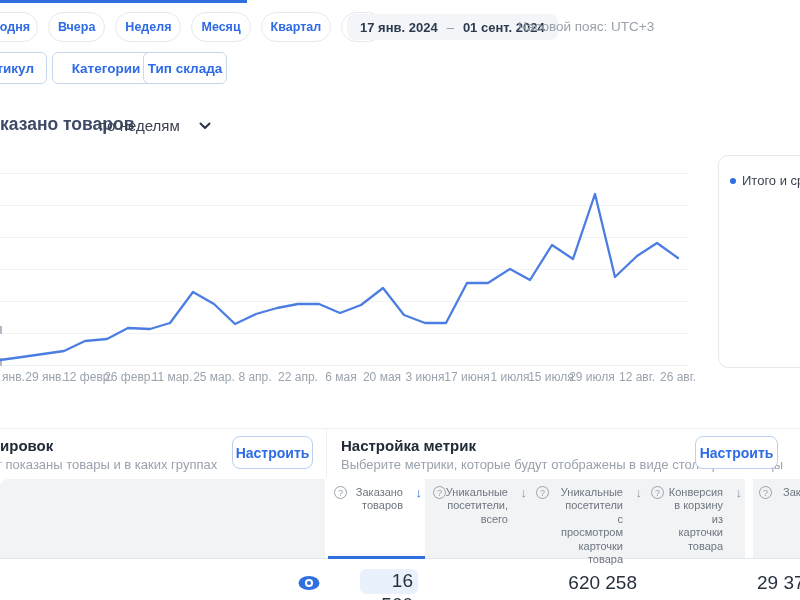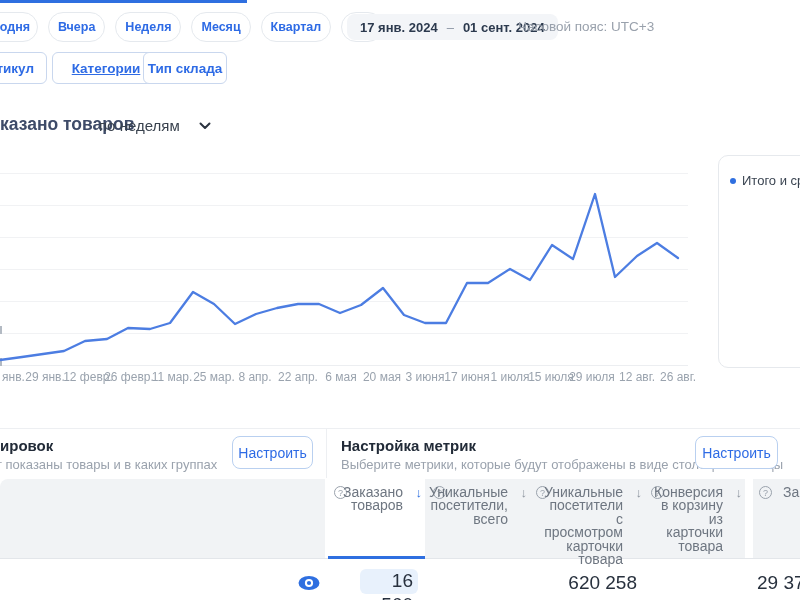--- a/index.html
+++ b/index.html
@@ -44,35 +44,35 @@
   .legend-item{position:absolute;left:11px;top:17px;display:flex;align-items:center;gap:6px;
         font-size:13px;color:#3a4451;white-space:nowrap;overflow:hidden;width:135px;}
   .legend-dot{width:6px;height:6px;border-radius:50%;background:#2f6fe0;flex:0 0 auto;}
 
   .hdiv{position:absolute;left:0;top:428px;width:800px;height:1px;background:#edeff2;}
   .vdiv{position:absolute;left:326px;top:428px;width:1px;height:50px;background:#edeff2;}
 
   .cfg-title{position:absolute;font-size:15px;font-weight:700;color:#222b38;white-space:nowrap;}
   .cfg-sub{position:absolute;font-size:13px;color:#9aa2ad;white-space:nowrap;}
   .cfg-btn{position:absolute;top:436px;height:33px;border:1px solid #b9d0f0;border-radius:8px;
-        background:#fff;color:#2e6be5;font-size:14px;font-weight:400;display:flex;align-items:center;
+        background:#fff;color:#2e6be5;font-size:14px;font-weight:700;display:flex;align-items:center;
         justify-content:center;box-sizing:border-box;cursor:pointer;}
 
   
   .thead-bg{position:absolute;left:0;top:479px;width:800px;height:80px;background:#f1f3f5;border-radius:8px 0 0 0;}
   .thead-gap{position:absolute;top:479px;height:80px;background:#fff;}
   .thead-line{position:absolute;left:0;top:558px;width:800px;height:1px;background:#e3e6ea;}
   .sort-bar{position:absolute;left:328px;top:556px;width:97px;height:3px;background:#2f6fe0;}
 
   .hcell{position:absolute;top:479px;height:80px;}
   .q{position:absolute;left:6px;top:7px;width:13px;height:13px;border:1px solid #9aa2ac;border-radius:50%;
      color:#9aa2ac;font-size:9px;line-height:13px;text-align:center;box-sizing:border-box;}
   .arr{position:absolute;right:3px;top:6px;font-size:13px;color:#8d959f;font-weight:700;}
   .arr.blue{color:#2f6fe0;}
-  .ht{position:absolute;right:22px;top:7px;font-size:14px;line-height:13.4px;color:#6e7681;
+  .ht{position:absolute;right:22px;top:7px;font-size:11px;line-height:13.4px;color:#6e7681;
       text-align:right;white-space:pre-line;}
   .ht.left{left:30px;right:auto;text-align:left;}
 
   
   .val{position:absolute;top:571px;height:24px;line-height:24px;font-size:19px;color:#28313e;
        text-align:right;}
   .val-hl{position:absolute;left:360px;top:569px;width:58px;height:25px;background:#e8f1fc;border-radius:6px;}
   .val-hl .val{position:absolute;right:5px;top:0;left:auto;}
   .eye{position:absolute;left:298px;top:575px;cursor:pointer;}
 </style>
@@ -107,21 +107,21 @@
   <div class="date-chip">
     <span>17 янв. 2024</span>
     <span class="date-sep">–</span>
     <span>01 сент. 2024</span>
   </div>
   <div class="tz">Часовой пояс: UTC+3</div>
 
   <div class="fbtn" style="left:-25px;width:72px;justify-content:flex-end;padding-right:12px;">
     <span>ртикул</span>
   </div>
-  <div class="fbtn" style="left:52px;width:108px;text-decoration:underline;">
+  <div class="fbtn" style="left:52px;width:108px;">
     <span>Категории</span>
   </div>
   <div class="fbtn" style="left:143px;width:84px;">
     <span>Тип склада</span>
   </div>
 
   <div class="chart-title">казано товаров</div>
   <div class="granularity">по неделям</div>
   <svg class="chev" width="12" height="8" viewBox="0 0 12 8">
     <polyline points="1.5,1.5 6,6 10.5,1.5" fill="none" stroke="#2b3440" stroke-width="2" stroke-linecap="round" stroke-linejoin="round"></polyline>

